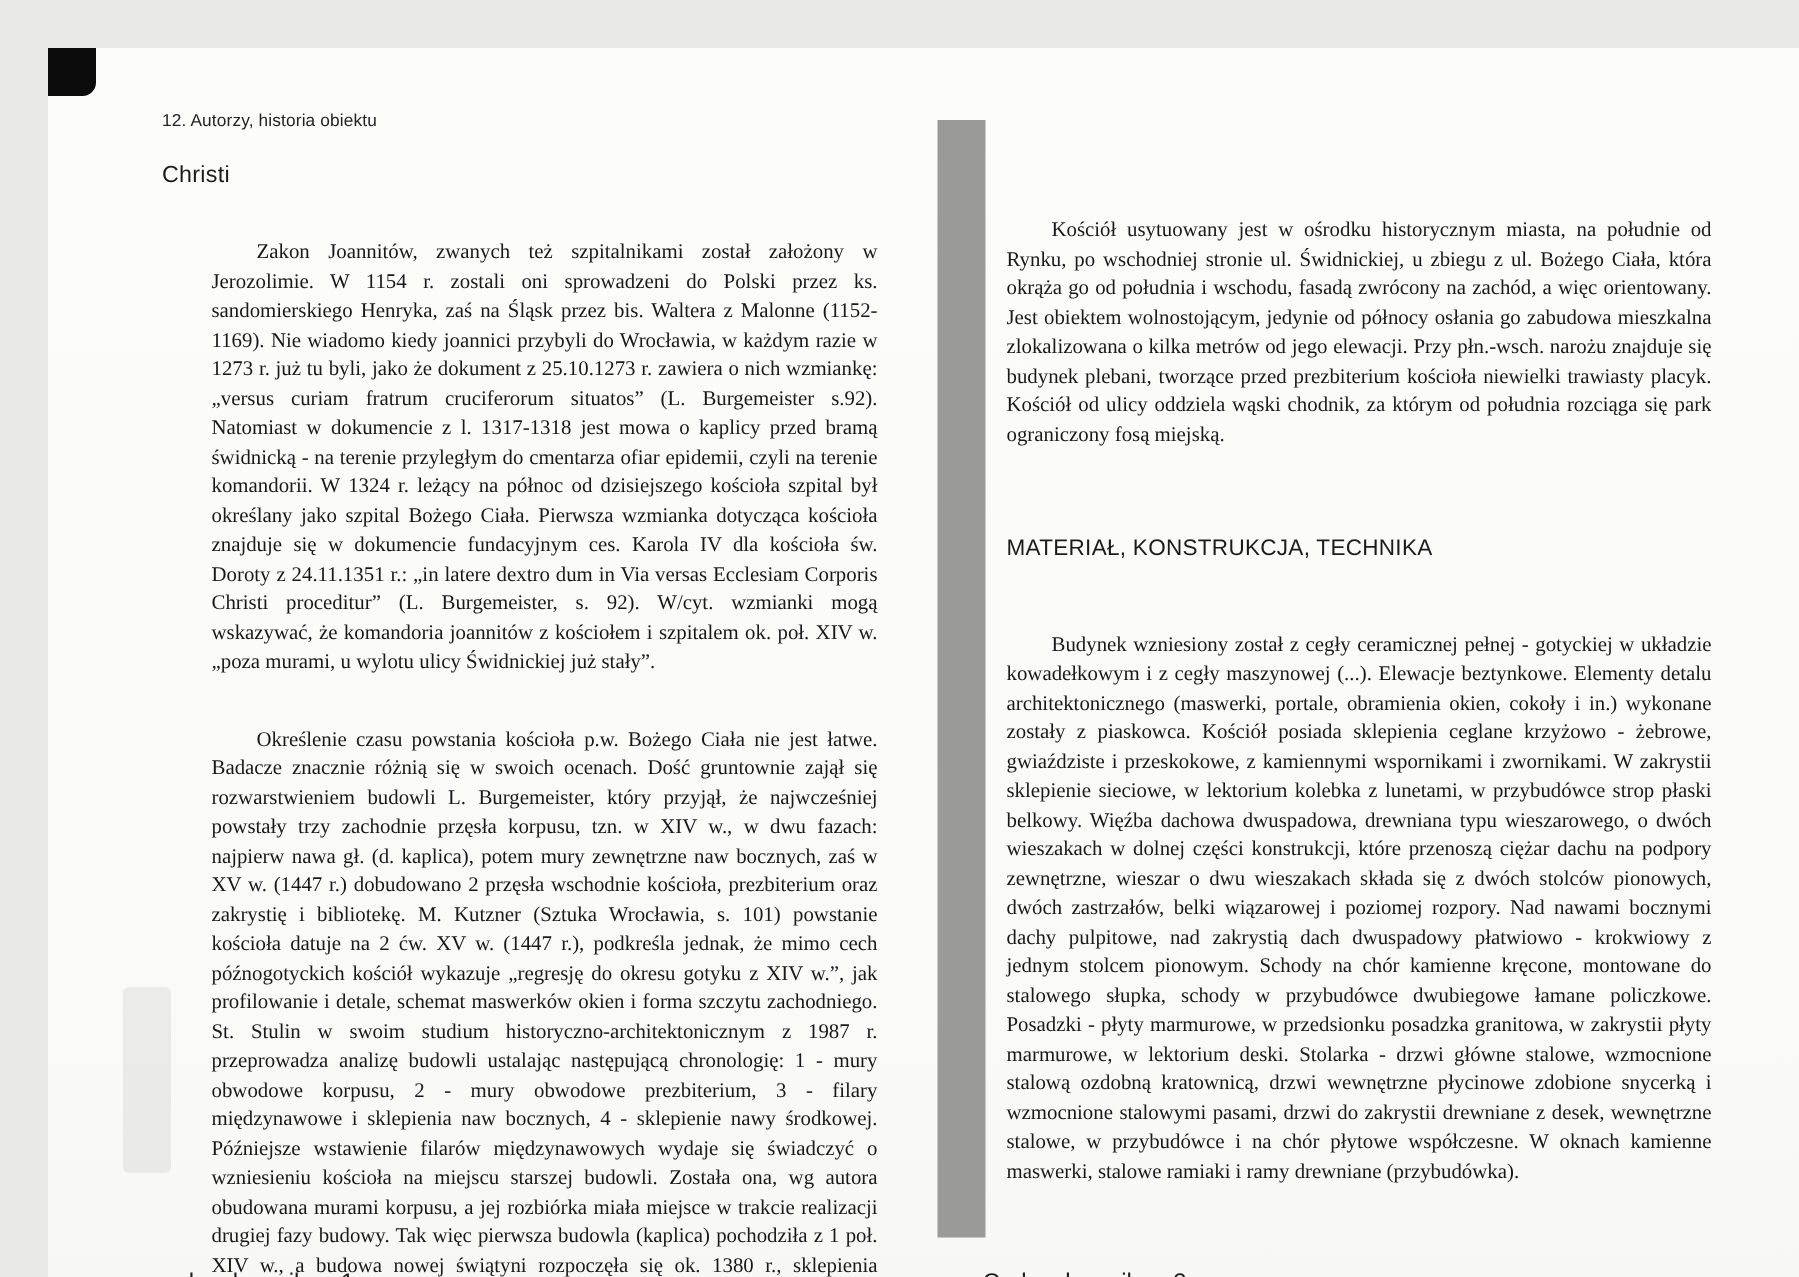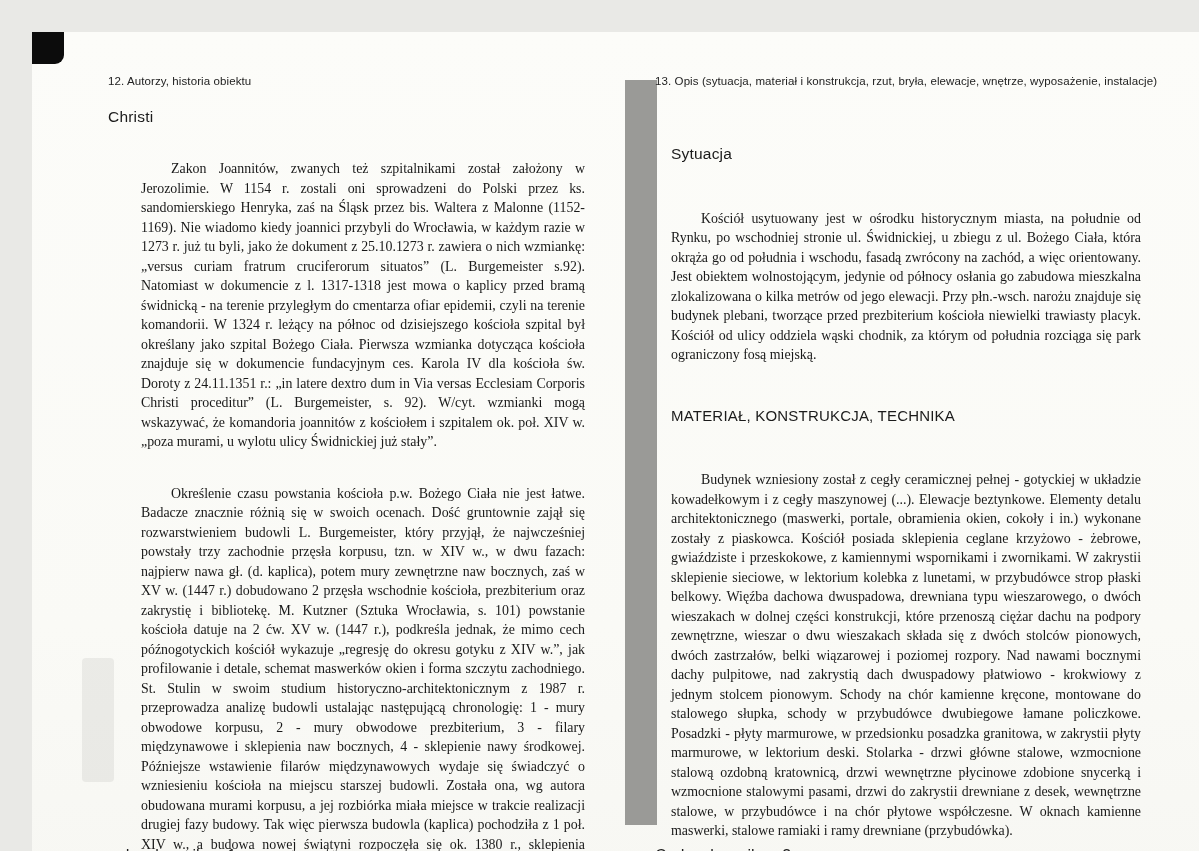--- a/index.html
+++ b/index.html
@@ -65,21 +65,21 @@
     width: 534px;
   }
   .body-block p {
     text-indent: 30px;
     margin: 0;
   }
   .right-h {
     margin: 0 0 13px 0;
   }
   .right-h2 {
-    margin: 9px 0 13px 0;
+    margin: 24px 0 13px 0;
     font-size: 15px;
   }
 
   
   .divider {
     position: absolute;
     left: 593px;
     top: 48px;
     width: 1px;
     height: 745px;
@@ -140,24 +140,22 @@
 
   <div class="body-block body-left">
     <p>Zakon Joannitów, zwanych też szpitalnikami został założony w Jerozolimie. W 1154 r. zostali oni sprowadzeni do Polski przez ks. sandomierskiego Henryka, zaś na Śląsk przez bis. Waltera z Malonne (1152-1169). Nie wiadomo kiedy joannici przybyli do Wrocławia, w każdym razie w 1273 r. już tu byli, jako że dokument z 25.10.1273 r. zawiera o nich wzmiankę: „versus curiam fratrum cruciferorum situatos” (L. Burgemeister s.92). Natomiast w dokumencie z l. 1317-1318 jest mowa o kaplicy przed bramą świdnicką - na terenie przyległym do cmentarza ofiar epidemii, czyli na terenie komandorii. W 1324 r. leżący na północ od dzisiejszego kościoła szpital był określany jako szpital Bożego Ciała. Pierwsza wzmianka dotycząca kościoła znajduje się w dokumencie fundacyjnym ces. Karola IV dla kościoła św. Doroty z 24.11.1351 r.: „in latere dextro dum in Via versas Ecclesiam Corporis Christi proceditur” (L. Burgemeister, s. 92). W/cyt. wzmianki mogą wskazywać, że komandoria joannitów z kościołem i szpitalem ok. poł. XIV w. „poza murami, u wylotu ulicy Świdnickiej już stały”.</p>
     <p>Określenie czasu powstania kościoła p.w. Bożego Ciała nie jest łatwe. Badacze znacznie różnią się w swoich ocenach. Dość gruntownie zajął się rozwarstwieniem budowli L. Burgemeister, który przyjął, że najwcześniej powstały trzy zachodnie przęsła korpusu, tzn. w XIV w., w dwu fazach: najpierw nawa gł. (d. kaplica), potem mury zewnętrzne naw bocznych, zaś w XV w. (1447 r.) dobudowano 2 przęsła wschodnie kościoła, prezbiterium oraz zakrystię i bibliotekę. M. Kutzner (Sztuka Wrocławia, s. 101) powstanie kościoła datuje na 2 ćw. XV w. (1447 r.), podkreśla jednak, że mimo cech późnogotyckich kościół wykazuje „regresję do okresu gotyku z XIV w.”, jak profilowanie i detale, schemat maswerków okien i forma szczytu zachodniego. St. Stulin w swoim studium historyczno-architektonicznym z 1987 r. przeprowadza analizę budowli ustalając następującą chronologię: 1 - mury obwodowe korpusu, 2 - mury obwodowe prezbiterium, 3 - filary międzynawowe i sklepienia naw bocznych, 4 - sklepienie nawy środkowej. Późniejsze wstawienie filarów międzynawowych wydaje się świadczyć o wzniesieniu kościoła na miejscu starszej budowli. Została ona, wg autora obudowana murami korpusu, a jej rozbiórka miała miejsce w trakcie realizacji drugiej fazy budowy. Tak więc pierwsza budowla (kaplica) pochodziła z 1 poł. XIV w., a budowa nowej świątyni rozpoczęła się ok. 1380 r., sklepienia założono do 1410 r. (konsekracja). Stulin nie rozstrzyga jednak definitywnie czasu ich powstania, gdyż stwierdza, że forma którą prezentują jest charakterystyczna dla przełomu XIV/XV w. i 2 ćw. XV w. Wątpliwości tych</p>
   </div>
 
   <div class="page-footer footer-left">c.d. załącznik nr 1</div>
 
   <div class="divider"></div>
 
-  <div class="page-caption caption-right">13. Opis (sytuacja, materiał i konstrukcja, rzut, bryła, elewacje, wnętrze, wyposażenie, instalacje)</div>
 
   <div class="body-block body-right">
-    <div class="section-title right-h">Sytuacja</div>
     <p>Kościół usytuowany jest w ośrodku historycznym miasta, na południe od Rynku, po wschodniej stronie ul. Świdnickiej, u zbiegu z ul. Bożego Ciała, która okrąża go od południa i wschodu, fasadą zwrócony na zachód, a więc orientowany. Jest obiektem wolnostojącym, jedynie od północy osłania go zabudowa mieszkalna zlokalizowana o kilka metrów od jego elewacji. Przy płn.-wsch. narożu znajduje się budynek plebani, tworzące przed prezbiterium kościoła niewielki trawiasty placyk. Kościół od ulicy oddziela wąski chodnik, za którym od południa rozciąga się park ograniczony fosą miejską.</p>
     <div class="section-title right-h2">MATERIAŁ, KONSTRUKCJA, TECHNIKA</div>
     <p>Budynek wzniesiony został z cegły ceramicznej pełnej - gotyckiej w układzie kowadełkowym i z cegły maszynowej (...). Elewacje beztynkowe. Elementy detalu architektonicznego (maswerki, portale, obramienia okien, cokoły i in.) wykonane zostały z piaskowca. Kościół posiada sklepienia ceglane krzyżowo - żebrowe, gwiaździste i przeskokowe, z kamiennymi wspornikami i zwornikami. W zakrystii sklepienie sieciowe, w lektorium kolebka z lunetami, w przybudówce strop płaski belkowy. Więźba dachowa dwuspadowa, drewniana typu wieszarowego, o dwóch wieszakach w dolnej części konstrukcji, które przenoszą ciężar dachu na podpory zewnętrzne, wieszar o dwu wieszakach składa się z dwóch stolców pionowych, dwóch zastrzałów, belki wiązarowej i poziomej rozpory. Nad nawami bocznymi dachy pulpitowe, nad zakrystią dach dwuspadowy płatwiowo - krokwiowy z jednym stolcem pionowym. Schody na chór kamienne kręcone, montowane do stalowego słupka, schody w przybudówce dwubiegowe łamane policzkowe. Posadzki - płyty marmurowe, w przedsionku posadzka granitowa, w zakrystii płyty marmurowe, w lektorium deski. Stolarka - drzwi główne stalowe, wzmocnione stalową ozdobną kratownicą, drzwi wewnętrzne płycinowe zdobione snycerką i wzmocnione stalowymi pasami, drzwi do zakrystii drewniane z desek, wewnętrzne stalowe, w przybudówce i na chór płytowe współczesne. W oknach kamienne maswerki, stalowe ramiaki i ramy drewniane (przybudówka).</p>
   </div>
 
   <div class="page-footer footer-right">C. d. załącznik nr 3</div>
 
   <div class="bottom-strip"></div>
 
 </div>

